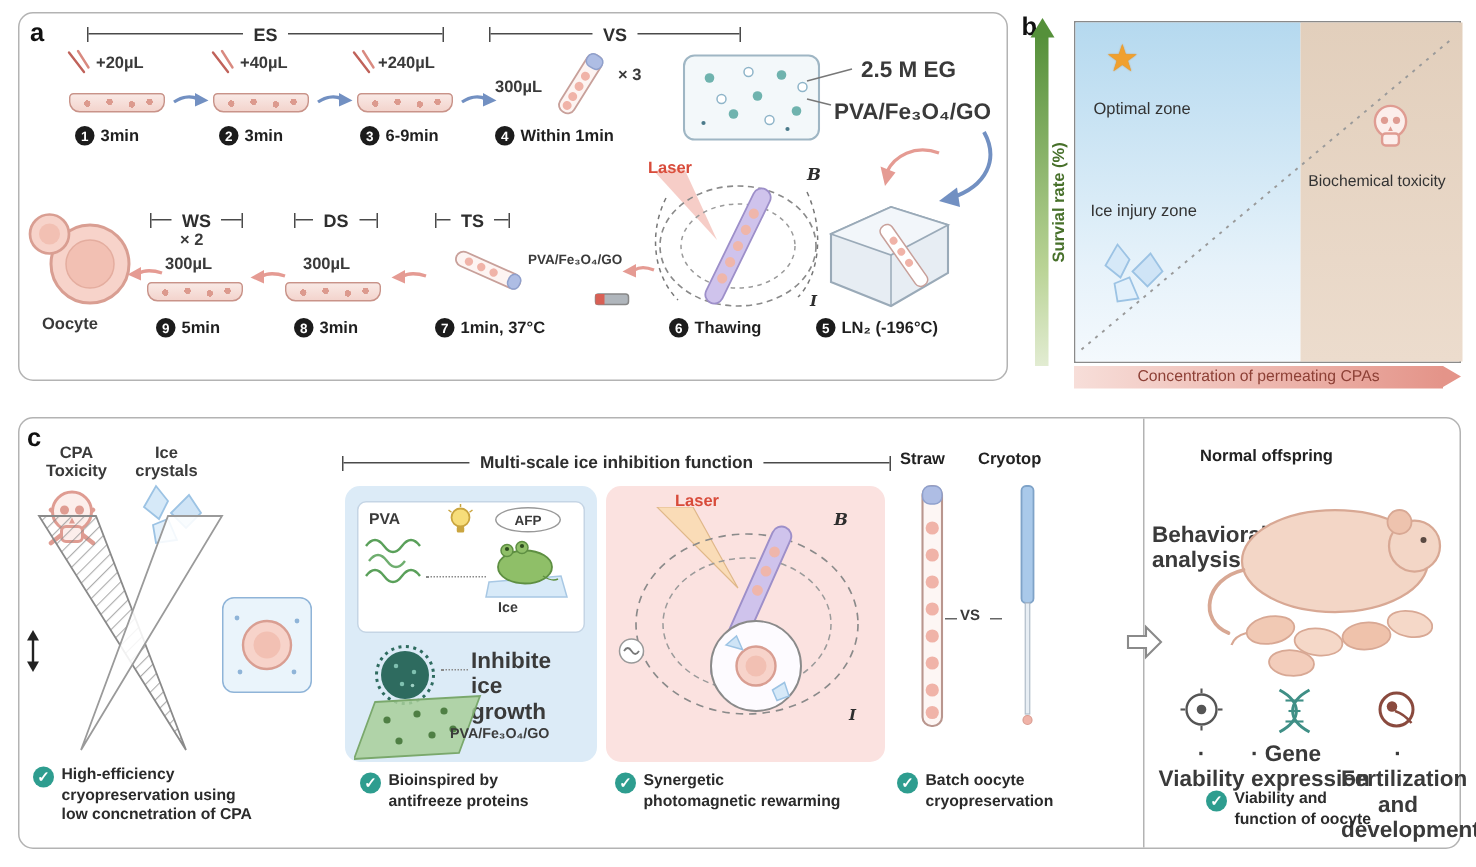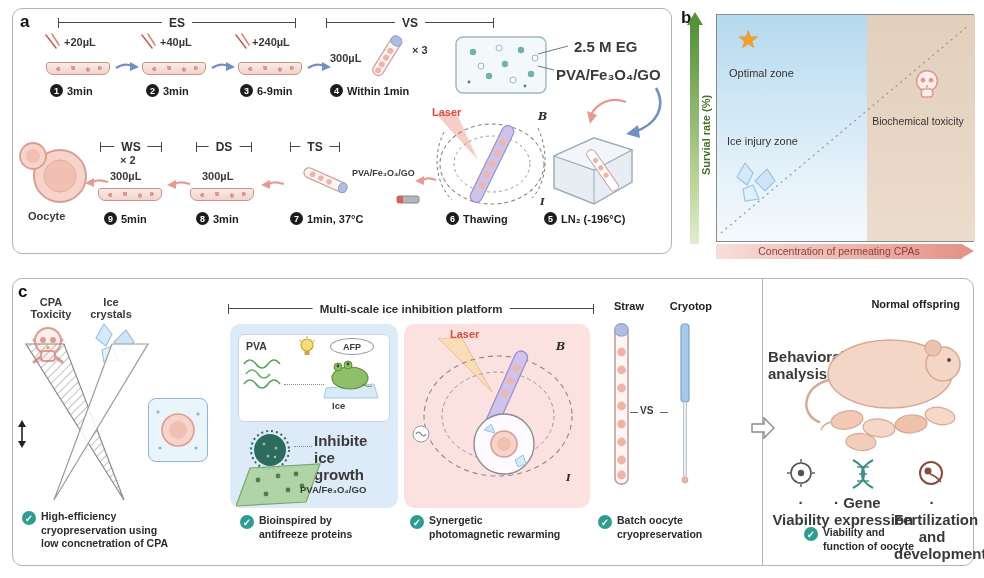--- a/index.html
+++ b/index.html
@@ -23,21 +23,21 @@
 .phys{position:absolute;font-style:italic;font-weight:700;font-size:11px;color:#2e2e2e;font-family:"DejaVu Serif",serif}
 .bluebox{position:absolute;background:#dcebf7;border-radius:10px}
 .pinkbox{position:absolute;background:#fbe2e0;border-radius:10px}
 .whitebox{position:absolute;background:#fff;border:1px solid #c5d5e5;border-radius:6px}
 .cellbox{position:absolute;background:#eaf4fb;border:1.3px solid #8fb4d8;border-radius:8px}
 .dash{position:absolute;border-top:1.2px solid #666;width:8px}
 .star{position:absolute;font-size:25px;color:#f0a02e;line-height:1;text-shadow:0 0 1px #c87d1e}
 .vtext{position:absolute;writing-mode:vertical-rl;transform:rotate(180deg);font-size:11px;font-weight:700;color:#47702a;text-align:center}
 .zl{position:absolute;font-size:11px;color:#333;white-space:nowrap}
 .divider{position:absolute;border-left:1.4px solid #b3b3b3}
-.hdr{position:absolute;font-size:11px;font-weight:700;color:#222;text-align:right}
+.hdr{position:absolute;font-size:11px;font-weight:700;color:#222;text-align:left}
 </style>
 </head>
 <body>
 
 <div id="fig">
 
   <div class="panel" style="left:12px;top:8px;width:660px;height:246px"></div>
   <div class="plabel" style="left:20px;top:12px">a</div>
 
   <div class="bracket" style="left:58px;top:18px;width:238px">
@@ -335,21 +335,21 @@
       <circle cx="10" cy="46" r="1.6" fill="#8fb4d8"></circle>
     </svg>
   <div class="check" style="left:22px;top:510px;width:190px">
       <span class="cicon">✓</span>
       <span class="ml">High-efficiency
 cryopreservation using
 low concnetration of CPA</span>
     </div>
 
   <div class="bracket" style="left:228px;top:304px;width:366px">
-    <span class="txt" style="font-size:11.5px">Multi-scale ice inhibition platform</span>
+    <span class="txt" style="font-size:11.5px">Multi-scale ice inhibition function</span>
   </div>
 
   <div class="bluebox" style="left:230px;top:324px;width:168px;height:184px"></div>
   <div class="whitebox" style="left:238px;top:334px;width:152px;height:88px"></div>
   <div class="small" style="left:246px;top:340px;font-weight:700;font-size:10.5px">PVA</div>
   <svg class="abs" style="left:242px;top:356px" width="44" height="34">
       <path d="M2,8 q6,-8 12,0 t12,0 t12,0" fill="none" stroke="#5aa05a" stroke-width="1.6"></path>
       <path d="M4,18 q6,-8 12,0 t12,0" fill="none" stroke="#6fae6f" stroke-width="1.6"></path>
       <path d="M2,28 q6,-8 12,0 t12,0 t12,0" fill="none" stroke="#5aa05a" stroke-width="1.6"></path>
     </svg>

